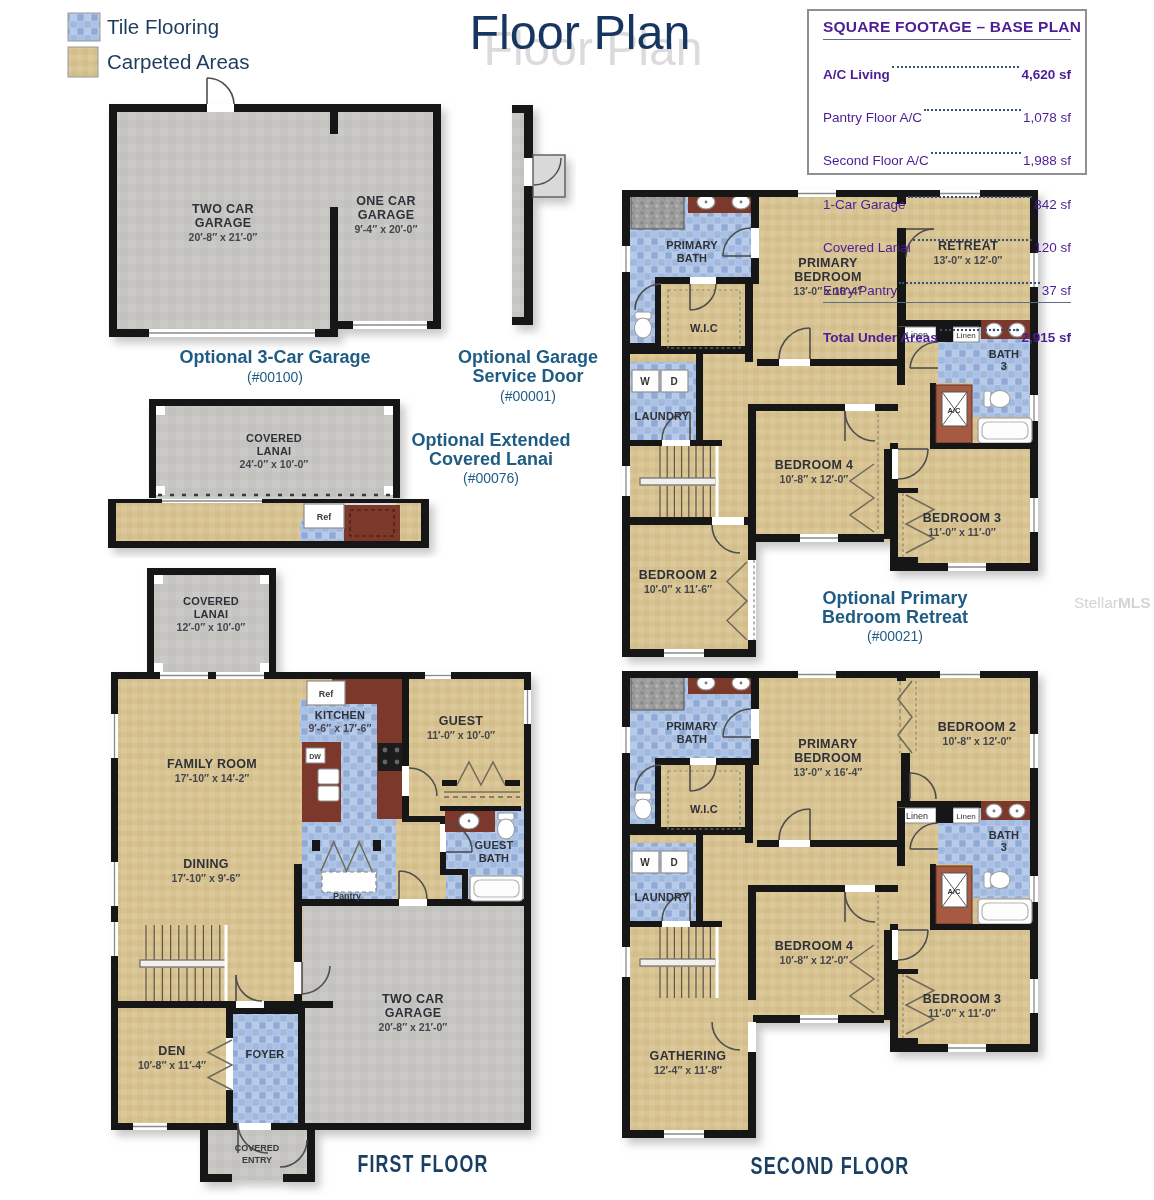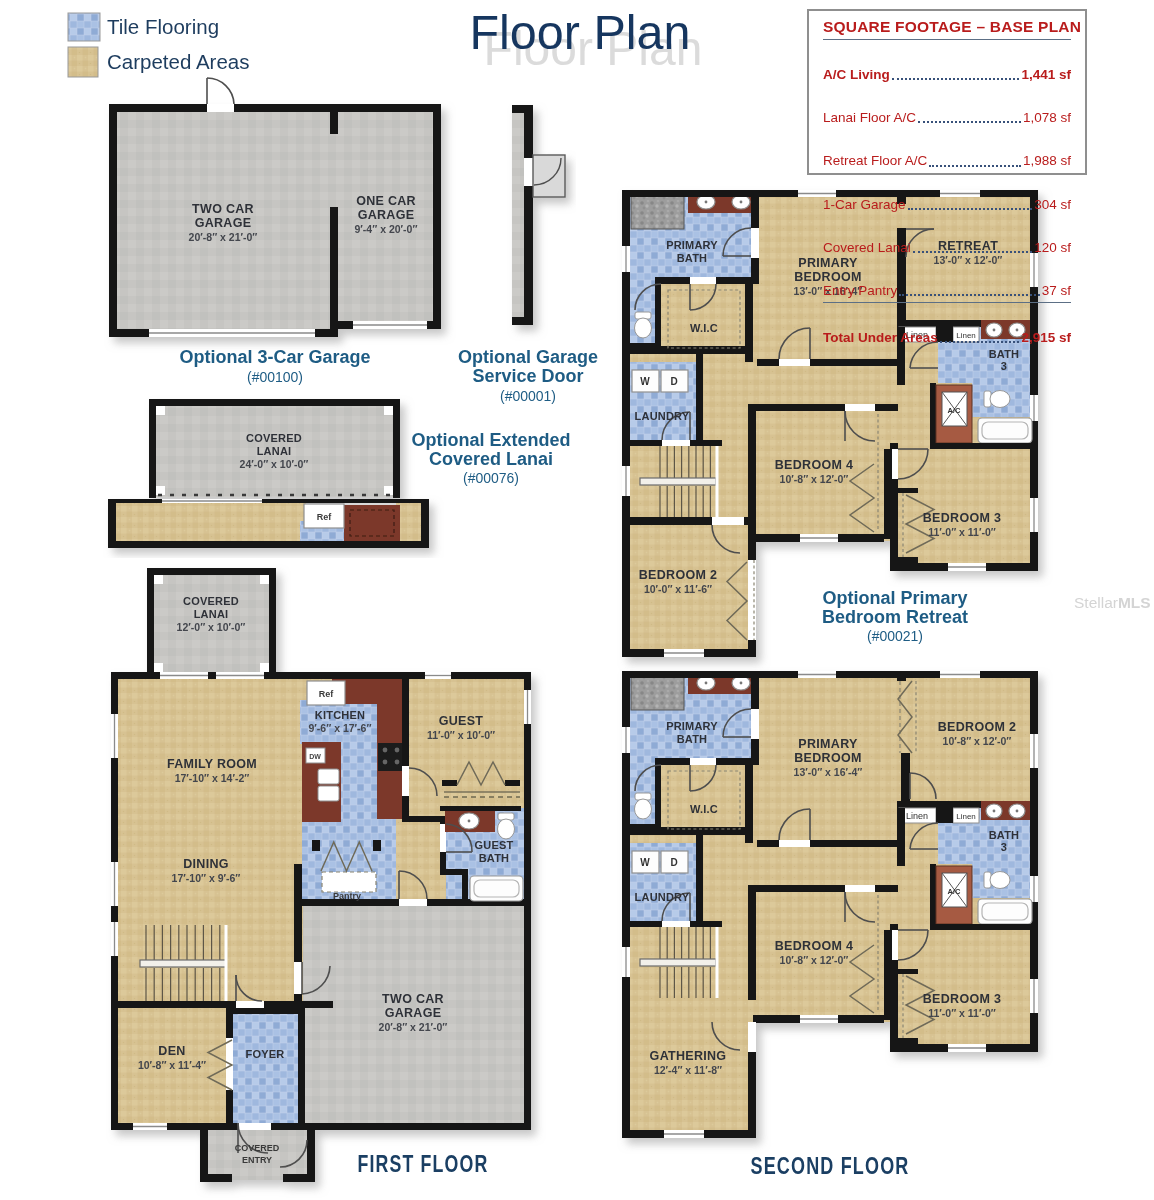--- a/index.html
+++ b/index.html
@@ -5,52 +5,52 @@
 #sheet{position:relative;width:1154px;height:1200px;background:#fff;overflow:hidden;font-family:"Liberation Sans",sans-serif;}
 svg text{font-family:"Liberation Sans",sans-serif;}
 .rm{font-size:12.5px;font-weight:bold;fill:#2e3138;letter-spacing:.3px;}
 .rms{font-size:11px;font-weight:bold;fill:#2e3138;letter-spacing:.2px;}
 .dim{font-size:10.5px;font-weight:bold;fill:#43464d;}
 .tiny{font-size:9px;font-weight:bold;fill:#3a3a3a;}
 .cap{font-size:18px;font-weight:bold;fill:#1e5c84;}
 .capid{font-size:14px;fill:#1e5c84;}
 .fcap{font-size:23px;font-weight:bold;fill:#1b3f63;letter-spacing:1.5px;}
 .wall{fill:#161616;}
-#sqft{position:absolute;left:807px;top:9px;width:280px;height:166px;border:2px solid #8f8f8f;background:#fff;box-sizing:border-box;padding:7px 14px 0 14px;color:#b91c1c;}
+#sqft{position:absolute;left:807px;top:9px;width:280px;height:166px;border:2px solid #8f8f8f;background:#fff;box-sizing:border-box;padding:7px 14px 0 14px;color:#4c1d95;}
 #sqft .t{font-size:15.5px;font-weight:bold;letter-spacing:.2px;white-space:nowrap;}
 #sqft hr{border:none;border-top:1.6px solid #5c6f85;margin:3px 0 4px 0;}
-#sqft .row{display:flex;align-items:flex-end;font-size:13.5px;line-height:17.2px;white-space:nowrap;margin-top:26px;}
+#sqft .row{display:flex;align-items:flex-start;font-size:13.5px;line-height:17.2px;white-space:nowrap;margin-top:26px;}
 #sqft .row .lead{flex:1;border-bottom:2px dotted #38517a;margin:0 2px 3px 2px;min-width:8px;}
 #sqft .b{font-weight:bold;}
 </style></head><body>
 <div id="sheet">
 
 
 <div id="sqft">
 <div class="t">SQUARE FOOTAGE – BASE PLAN</div>
 <hr>
 <div class="row b">
         <span>A/C Living</span>
         <span class="lead"></span>
-        <span>1,441 sf</span>
+        <span>4,620 sf</span>
       </div>
 <div class="row">
-        <span>Lanai Floor A/C</span>
+        <span>Pantry Floor A/C</span>
         <span class="lead"></span>
         <span>1,078 sf</span>
       </div>
 <div class="row">
-        <span>Retreat Floor A/C</span>
+        <span>Second Floor A/C</span>
         <span class="lead"></span>
         <span>1,988 sf</span>
       </div>
 <div class="row">
         <span>1-Car Garage</span>
         <span class="lead"></span>
-        <span>304 sf</span>
+        <span>842 sf</span>
       </div>
 <div class="row">
         <span>Covered Lanai</span>
         <span class="lead"></span>
         <span>120 sf</span>
       </div>
 <div class="row">
         <span>Entry Pantry</span>
         <span class="lead"></span>
         <span>37 sf</span>

